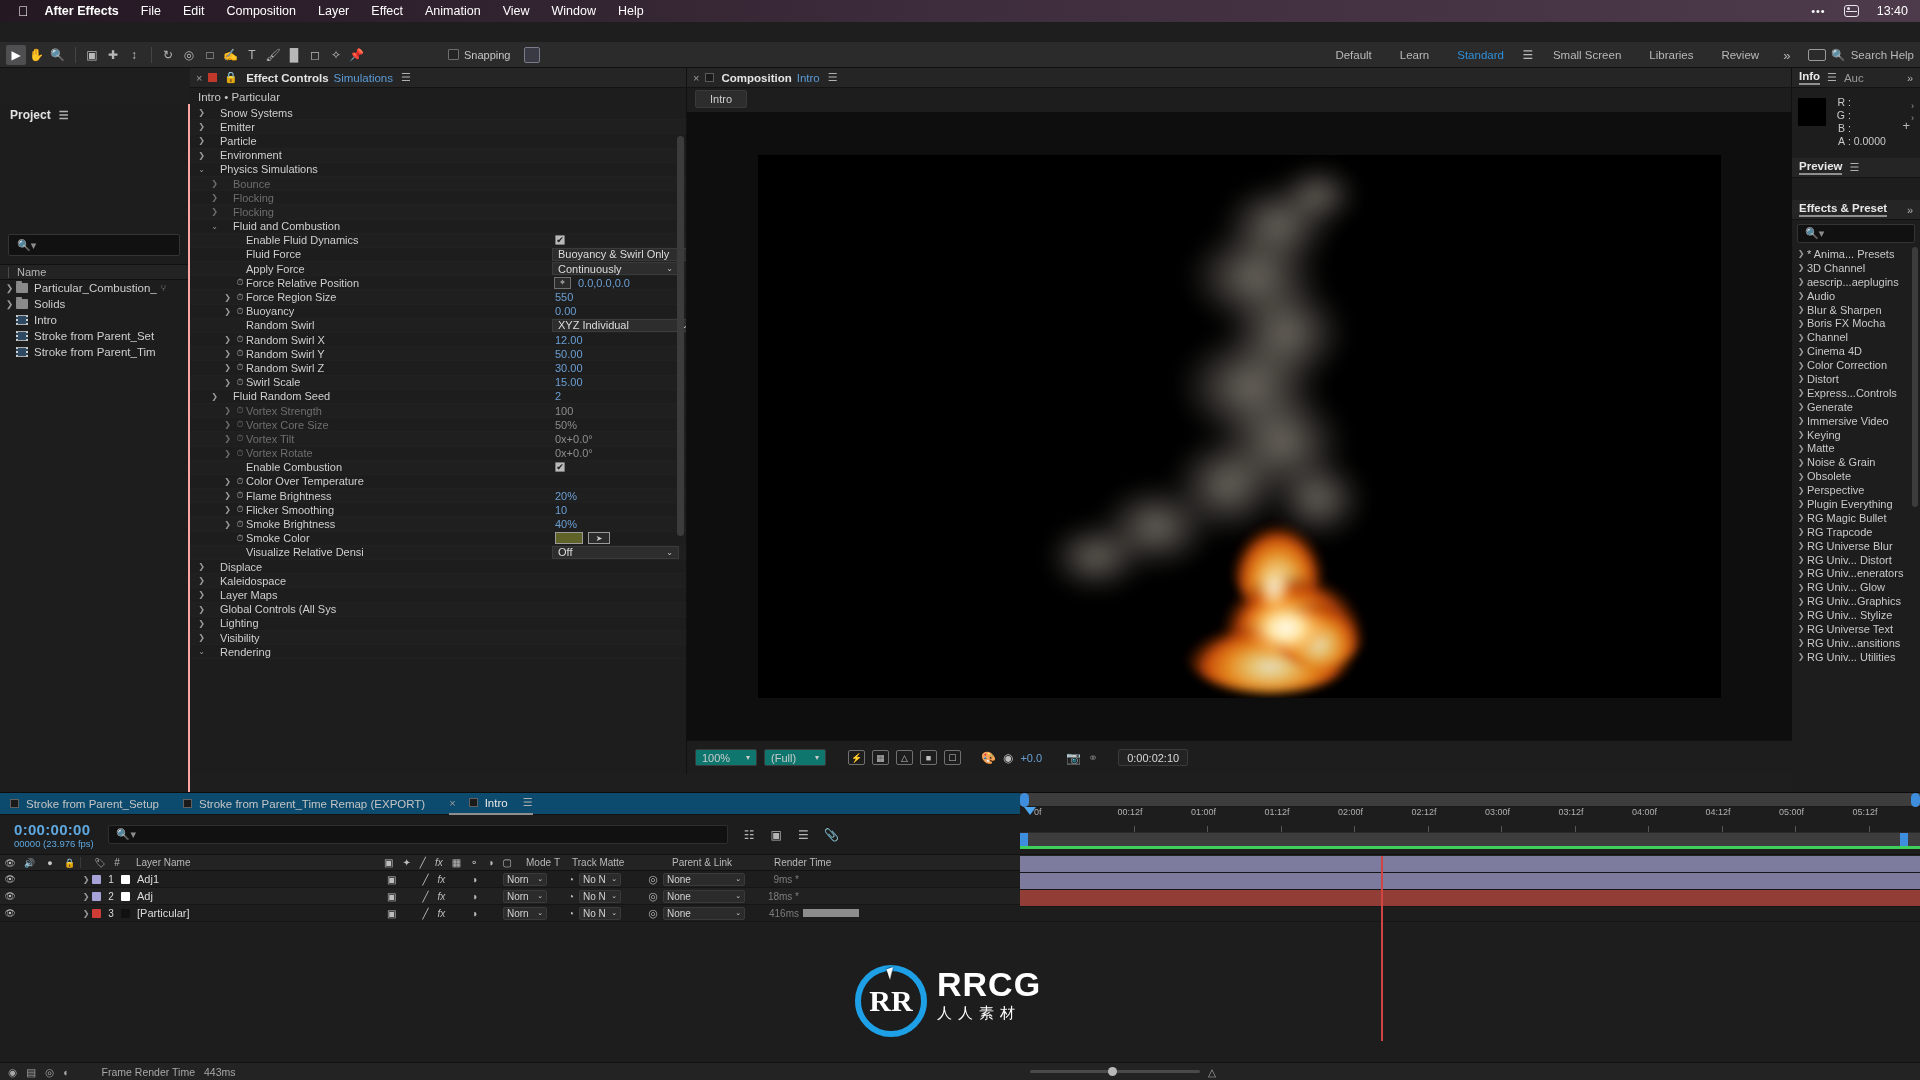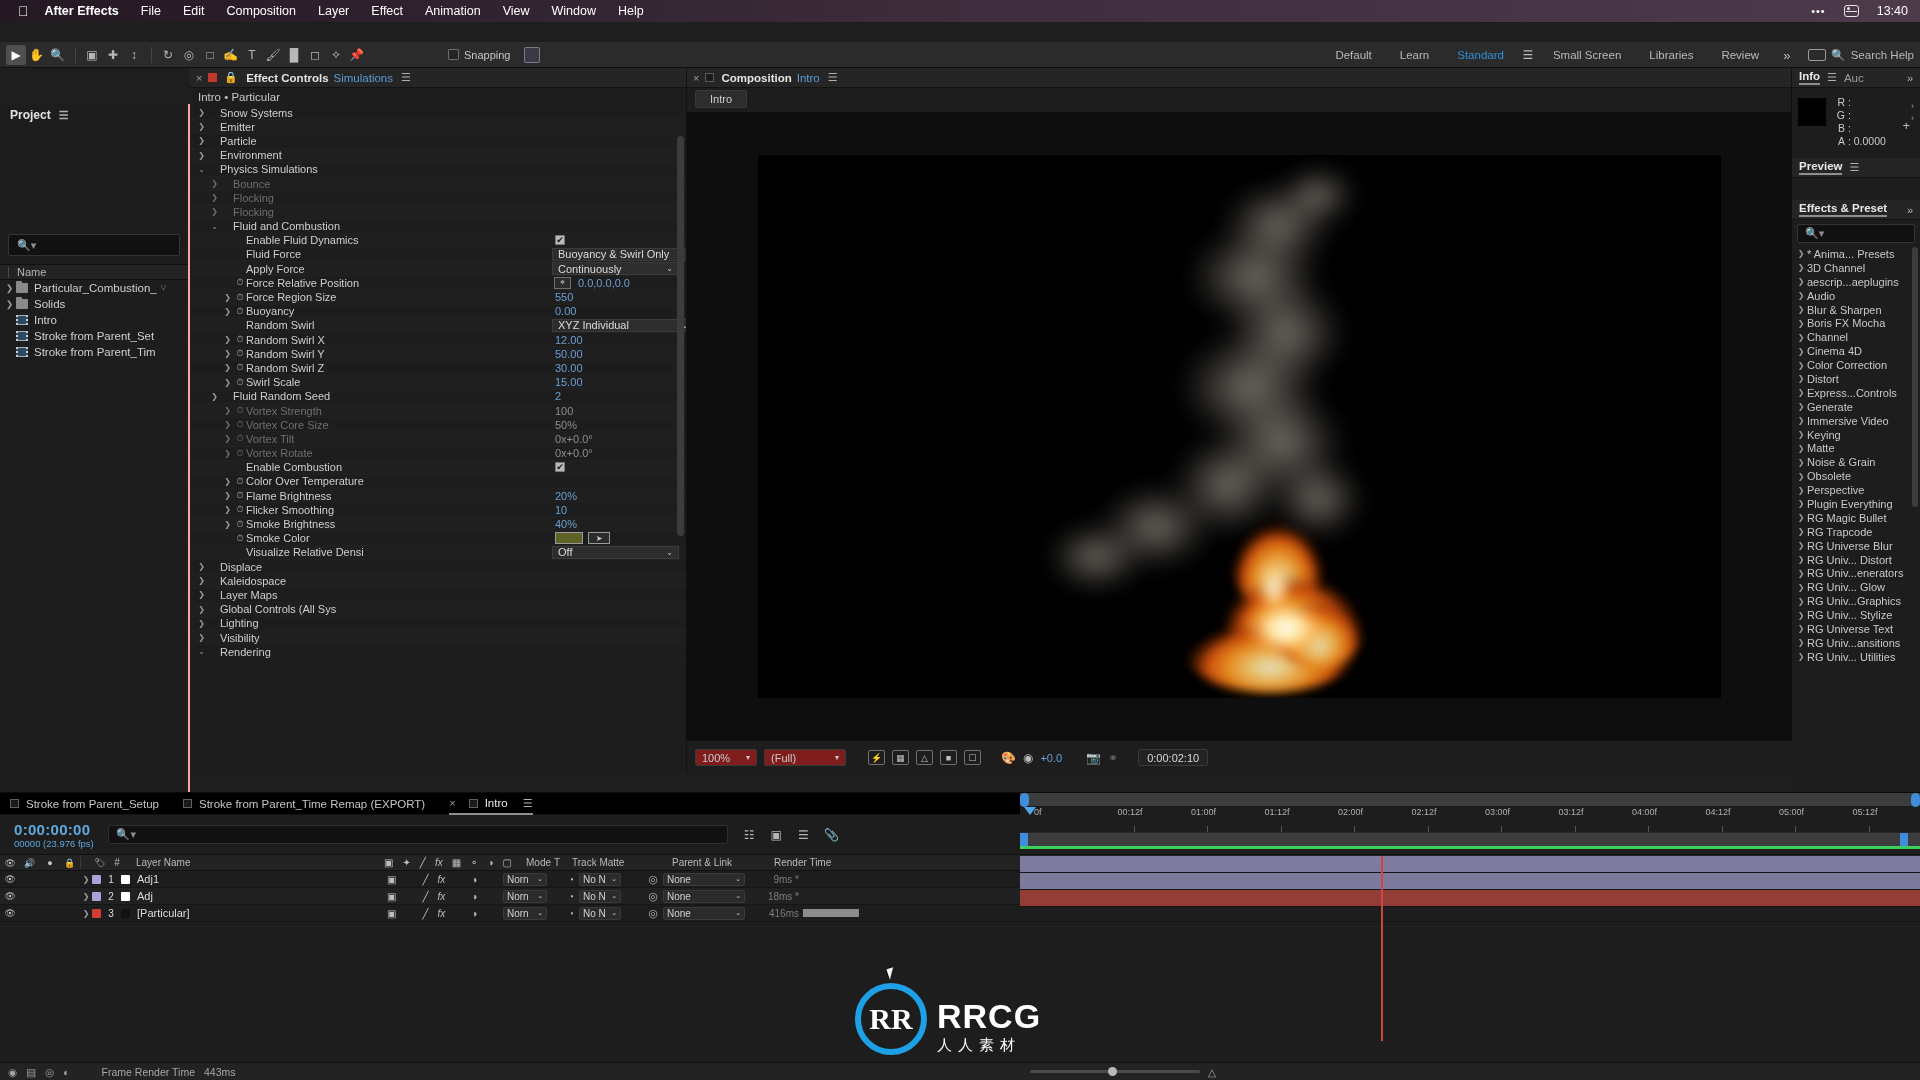--- a/index.html
+++ b/index.html
@@ -103,21 +103,21 @@
 
   
   #comp { left:687px; top:68px; width:1105px; height:706px; background:#1d1d1d; border-right:1px solid #111;}
   .comp-crumb { height:22px; display:flex; align-items:center; padding-left:8px; }
   .crumbtab { background:#2d2d2d; border:1px solid #3a3a3a; font-size:11px; color:#cfcfcf; padding:2px 14px; border-radius:2px;}
   .comp-stage { position:absolute; left:0; top:44px; width:1105px; height:628px; background:#0e0e0e;
      display:flex; align-items:center; justify-content:center;}
   .comp-canvas { width:963px; height:543px; background:#000; position:relative; overflow:hidden;}
   .comp-bottom { position:absolute; left:0; bottom:0; width:1105px; height:34px; background:#1d1d1d;
      border-top:1px solid #111; display:flex; align-items:center; padding:0 8px; gap:7px; font-size:11px; color:#cacaca;}
-  .selbox { height:17px; background:#7f1d1d; border:1px solid #3a3a3a; display:flex; align-items:center;
+  .selbox { height:17px; background:#0f766e; border:1px solid #3a3a3a; display:flex; align-items:center;
      justify-content:space-between; padding:0 6px; gap:10px; border-radius:2px; font-size:11px;}
   .cbtn { width:17px;height:15px; border:1px solid #707070; border-radius:2px; color:#c0c0c0; font-size:9px;
      display:flex;align-items:center;justify-content:center;}
   .tcbox{ height:17px; background:#232323;border:1px solid #3a3a3a; padding:0 8px; display:flex;align-items:center;
      font-size:11px;color:#dadada; border-radius:2px;}
 
   
   #rdock { left:1792px; top:68px; width:128px; height:786px; background:#1d1d1d; }
   .rtab { height:20px; background:#252526; display:flex; align-items:center; padding:0 7px; font-size:11.5px;
      border-bottom:1px solid #131313; gap:7px; }
@@ -132,21 +132,21 @@
   .info-arr{ position:absolute; right:6px; top:12px; color:#9a9a9a; font-size:9px; line-height:12px;}
   .fx-search { margin:4px 5px; height:19px; background:#111; border:1px solid #343434; border-radius:2px;
      display:flex; align-items:center; padding:0 7px; color:#8d8d8d; font-size:11px;}
   .fx-list { position:relative; }
   .fxrow { height:13.9px; display:flex; align-items:center; font-size:11px; color:#c9c9c9; padding-left:3px;}
   .fxrow .ar { width:12px; text-align:center; color:#9a9a9a; font-size:8px;}
   .fx-scroll { position:absolute; right:2px; top:0; width:6px; height:260px; background:#3c3c3c; border-radius:3px;}
 
   
   #tl { position:absolute; left:0; top:792px; width:1920px; height:288px; background:#1d1d1d; border-top:1px solid #0c0c0c;}
-  .tl-tabs { height:22px; background:#000000; display:flex; padding:0 10px; font-size:11.5px;
+  .tl-tabs { height:22px; background:#0c4a6e; display:flex; align-items:center; padding:0 10px; font-size:11.5px;
      border-bottom:1px solid #131313; }
   .tl-tab { display:flex; align-items:center; gap:7px; margin-right:24px; color:#c4c4c4;}
   .tl-tab .sq { width:9px;height:9px;background:#1a1a1a;border:1px solid #606060;}
   .tl-tab.sel { color:#e8e8e8; border-bottom:2px solid #8f8f8f; height:22px; align-items:center; padding-bottom:0;}
   .tl-head { height:40px; display:flex; align-items:center; position:relative; border-bottom:1px solid #111;}
   .tc { margin-left:14px; }
   .tc .big { font-size:15px; color:#5fa8e0; font-weight:bold; letter-spacing:0.3px;}
   .tc .sml { font-size:9.5px; color:#5fa8e0; }
   .tl-search { margin-left:14px; width:620px; height:19px; background:#111; border:1px solid #2f2f2f; border-radius:2px;
      display:flex; align-items:center; padding:0 8px; color:#8d8d8d; font-size:11px;}
@@ -162,21 +162,21 @@
       display:flex;align-items:center;justify-content:space-between;padding:0 3px; border-radius:2px;}
   .ruler { position:absolute; left:1020px; top:0; width:900px; height:100%; }
   .rulerbar { height:14px; background:#3d3d3d; position:relative; border-bottom:1px solid #1a1a1a;}
   .ruler-ticks { height:26px; background:#1d1d1d; position:relative; border-bottom:1px solid #2a2a2a;}
   .ruler-ticks .tk { position:absolute; top:0; font-size:9px; color:#b0b0b0; }
   .ruler-ticks .tkline { position:absolute; bottom:0; width:1px; height:6px; background:#585858;}
   .cti { position:absolute; width:0;height:0; border-left:6px solid transparent;border-right:6px solid transparent;
       border-top:8px solid #4da6ef; }
   .tracks { position:absolute; left:1020px; top:63px; width:900px; }
   .track { height:17px; border-bottom:1px solid #151515; }
-  .wm { position:absolute; left:855px; bottom:25px; width:230px; height:90px; display:flex; align-items:flex-end; gap:10px;}
+  .wm { position:absolute; left:855px; bottom:25px; width:230px; height:90px; display:flex; align-items:flex-start; gap:10px;}
   .wm-circle { width:72px;height:72px;border-radius:50%; border:6px solid #1ea0e6; display:flex; align-items:center;
       justify-content:center; color:#fff; font-size:30px; font-weight:bold; font-family:"Liberation Serif", serif;}
   .wm-txt1 { color:#fff; font-size:34px; font-weight:bold; letter-spacing:1px;}
   .wm-txt2 { color:#fff; font-size:15px; letter-spacing:6px;}
   .tl-foot { position:absolute; left:0; bottom:0; width:1920px; height:18px; background:#232323; border-top:1px solid #111;
       display:flex; align-items:center; gap:9px; padding:0 8px; font-size:10.5px; color:#a8a8a8;}
 
   .cursor { position:absolute; left:888px; top:968px; width:0;height:0;
       border-left:7px solid #fff; border-bottom:11px solid transparent; transform:rotate(-18deg);
       filter:drop-shadow(0 0 1px #000); }
@@ -609,21 +609,21 @@
             <ellipse cx="516" cy="430" rx="20" ry="28" fill="url(#core)" opacity="0.8"></ellipse>
           </g>
         </svg>
       </div>
     </div>
     <div class="comp-bottom">
       <span class="selbox" style="width:62px">
         <span>100%</span>
         <span style="font-size:8px">▾</span>
       </span>
-      <span class="selbox" style="width:82px">
+      <span class="selbox" style="width:62px">
         <span>(Full)</span>
         <span style="font-size:8px">▾</span>
       </span>
       <span style="width:8px"></span>
       <span class="cbtn">⚡</span>
       <span class="cbtn">▦</span>
       <span class="cbtn">△</span>
       <span class="cbtn">■</span>
       <span class="cbtn">☐</span>
       <span style="width:6px"></span>

